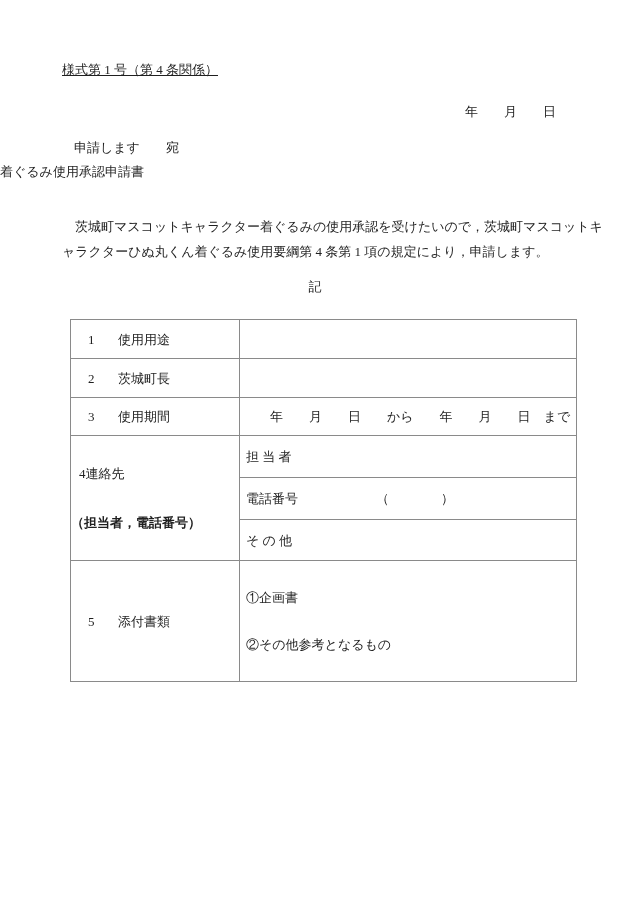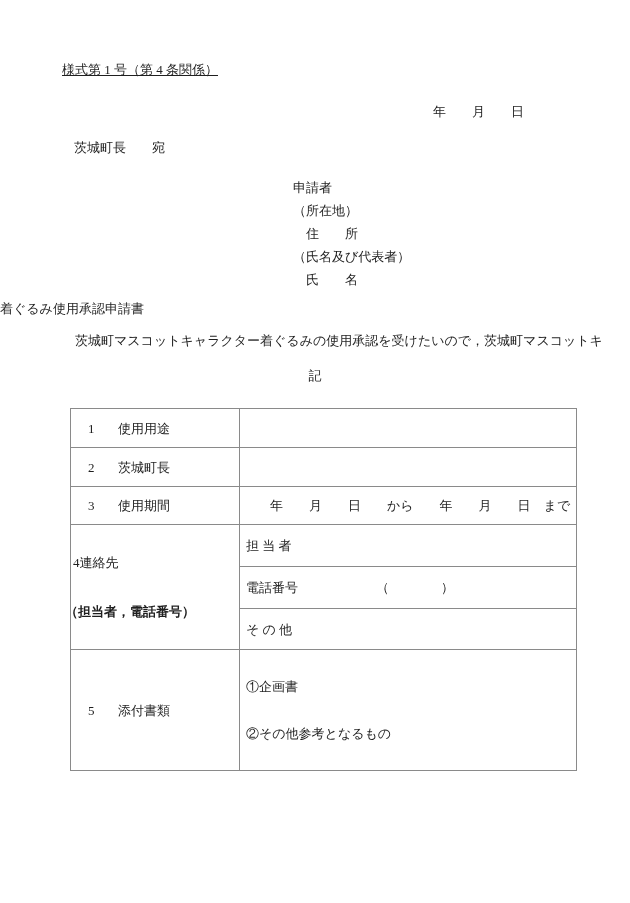--- a/index.html
+++ b/index.html
@@ -12,29 +12,29 @@
   }
   .page {
     position: relative;
     width: 630px; height: 903px;
     font-size: 13px;
     line-height: 1;
   }
   .line { white-space: pre; }
 
   .form-number { margin: 63px 0 0 62px; text-decoration: underline; }
-  .date-line   { margin-top: 29px; text-align: right; padding-right: 106px; }
+  .date-line   { margin-top: 29px; text-align: right; padding-right: 74px; }
   .addressee   { margin-top: 23px; margin-left: 74px; }
 
   .applicant-block { margin-top: 22px; margin-left: 293px; }
   .applicant-block .line { line-height: 23px; }
 
   .doc-title { margin-top: 11px; text-align: left; }
 
-  .body-paragraph { margin-top: 13px; margin-left: 62px; font-family: Liberation Serif, serif; }
+  .body-paragraph { margin-top: 36px; margin-left: 62px; font-family: Liberation Serif, serif; }
   .body-paragraph .line { line-height: 25px; }
 
   .record-marker { margin-top: 16px; text-align: center; }
 
   table.form-table {
     border-collapse: collapse;
     table-layout: fixed;
     margin: 26px 0 0 70px;
     width: 506px;
     font-size: 13px;
@@ -48,48 +48,42 @@
     white-space: pre;
     overflow: hidden;
   }
   tr.h39 { height: 39px; }
   tr.h38 { height: 38px; }
   tr.h44 { height: 44px; }
   td.label-cell { padding-left: 17px; }
   td.label-cell .no { display: inline-block; width: 30px; }
   td.value-cell { padding-left: 6px; }
   td.period-cell { padding-left: 30px; }
-  td.contact-label-cell { padding-left: 2px; }
+  td.contact-label-cell { padding-left: 8px; }
   .contact-label-line { line-height: 23px; }
   .contact-note { margin-left: -8px; line-height: 23px; font-weight: bold; }
   td.attachments-cell div { line-height: 21px; }
 </style>
 </head>
 <body>
 
 <div class="page">
 
   <div class="line form-number">様式第 1 号（第 4 条関係）</div>
 
   <div class="line date-line">年　　月　　日</div>
 
-  <div class="line addressee">茨城町長　　宛</div>
+  <div class="line addressee">申請します　　宛</div>
 
-  <div class="applicant-block">
-    <div class="line">申請者</div>
-    <div class="line">（所在地）</div>
-    <div class="line">　住　　所</div>
-    <div class="line">（氏名及び代表者）</div>
-    <div class="line">　氏　　名</div>
-  </div>
 
   <div class="line doc-title">着ぐるみ使用承認申請書</div>
 
   <div class="body-paragraph">
     <div class="line">　茨城町マスコットキャラクター着ぐるみの使用承認を受けたいので，茨城町マスコットキ</div>
+    <div class="line">ャラクターひぬ丸くん着ぐるみ使用要綱第 4 条第 1 項の規定により，申請します。</div>
   </div>
 
   <div class="line record-marker">記</div>
 
   <table class="form-table">
     <colgroup>
         <col class="c1">
         <col class="c2">
       </colgroup>
     <tbody>

